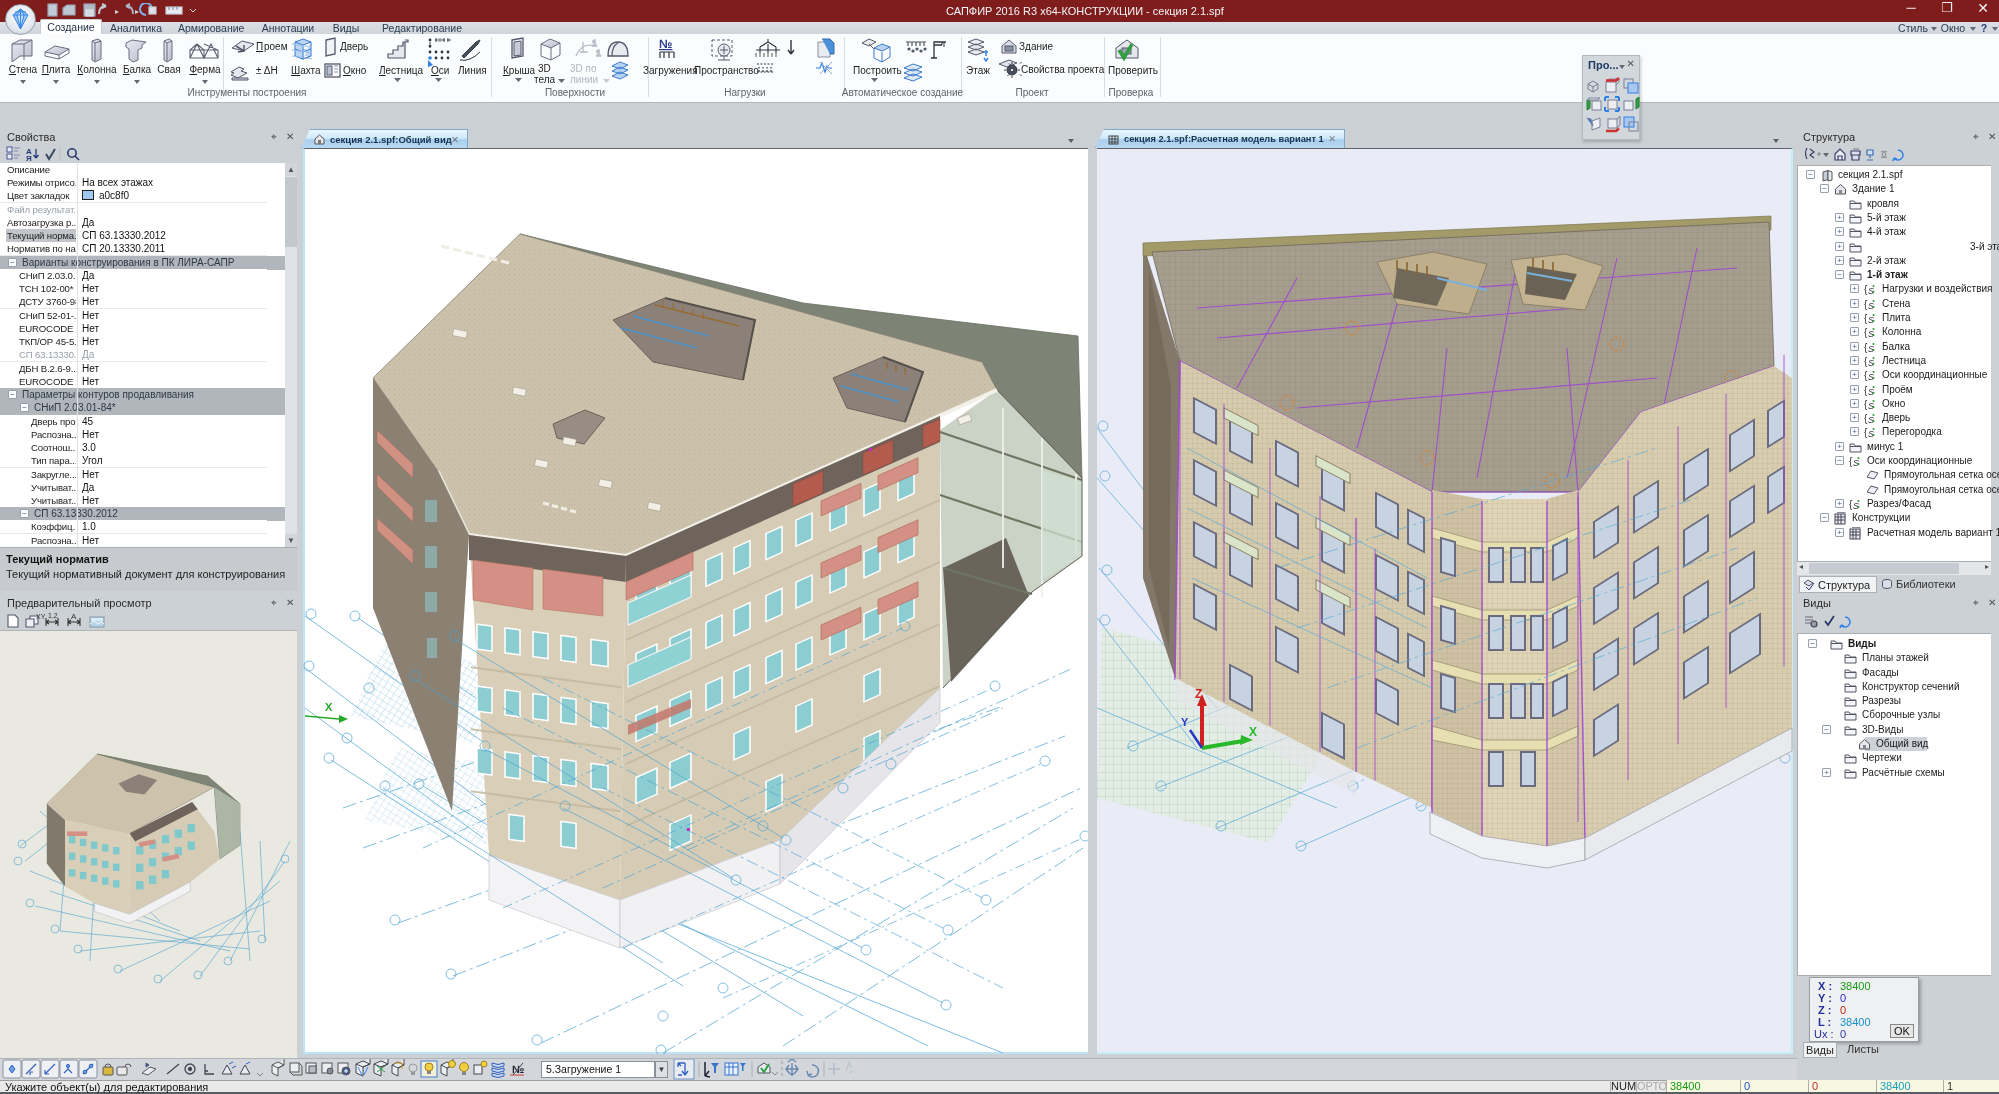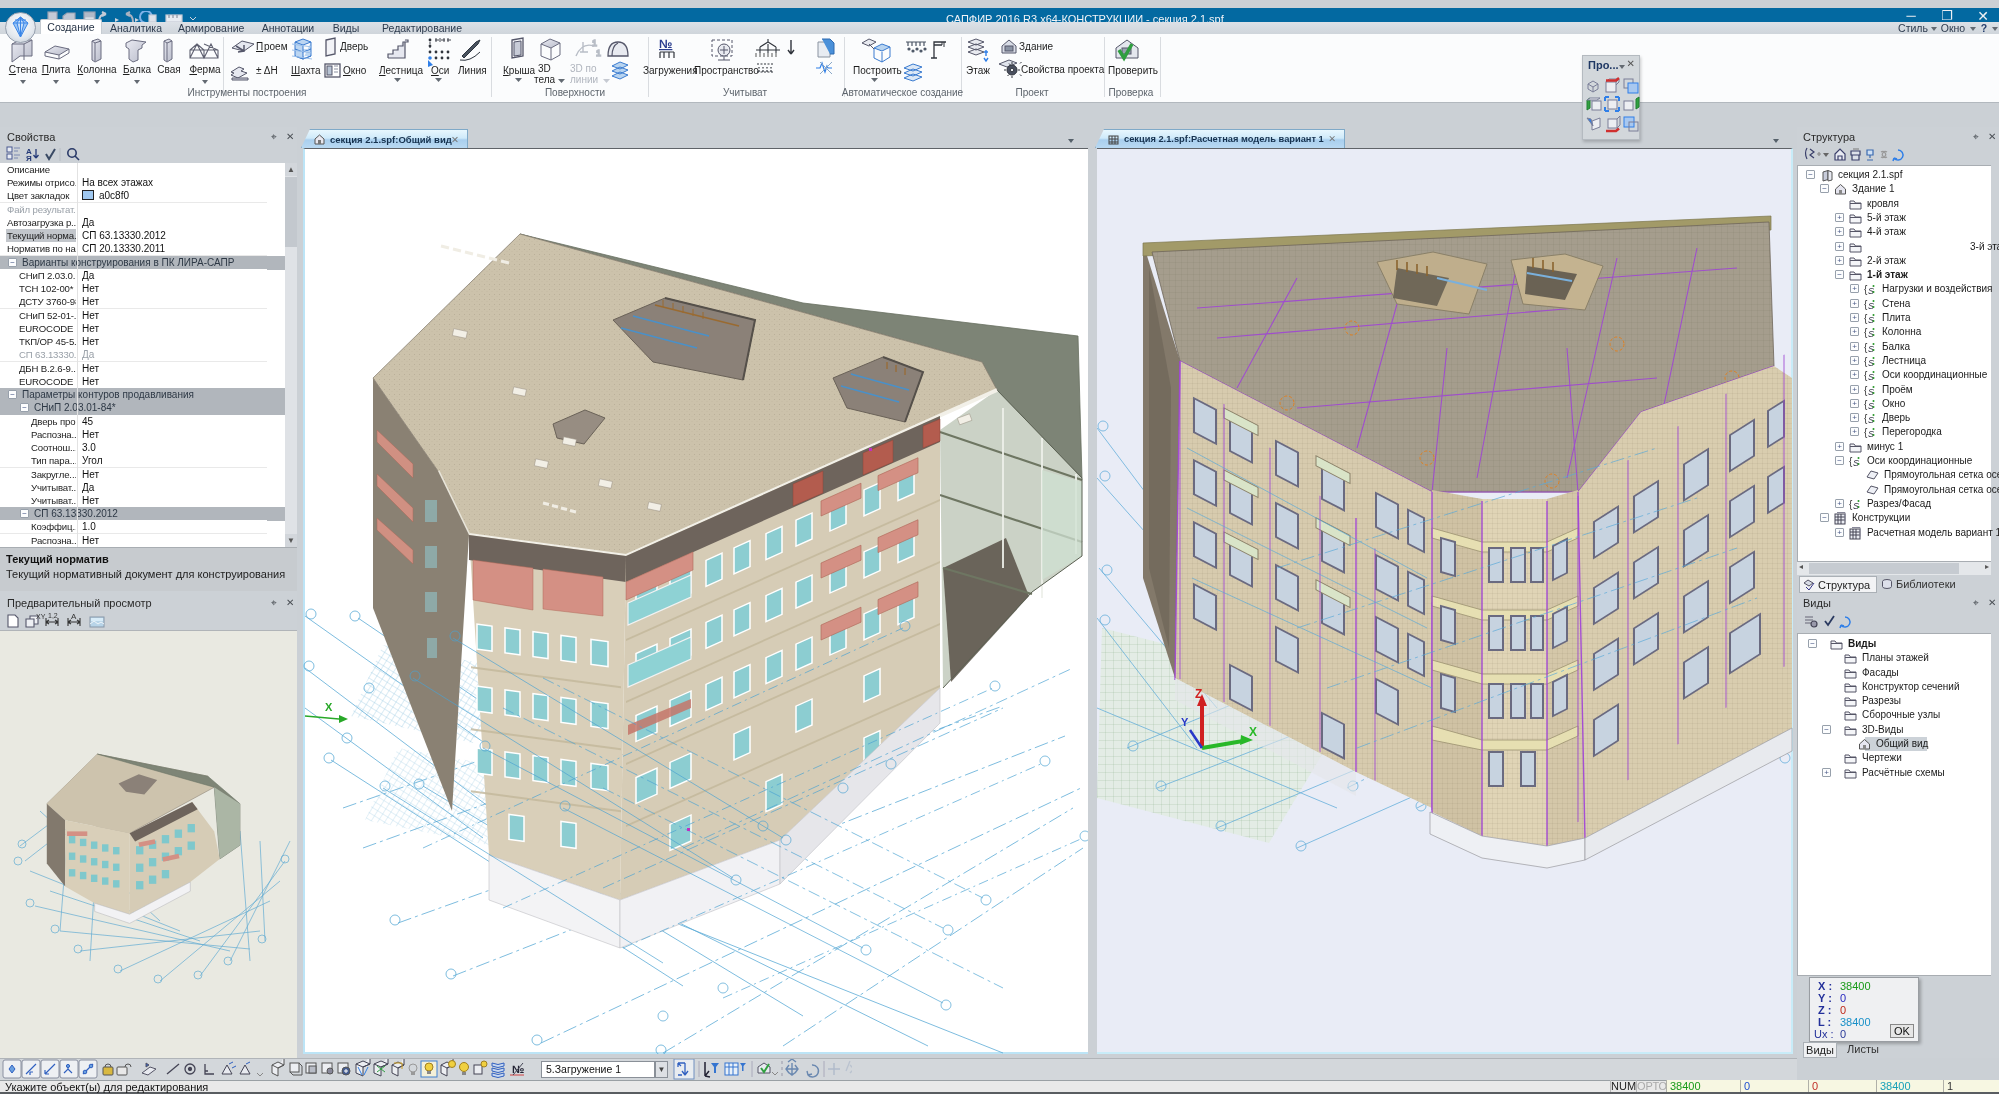--- a/index.html
+++ b/index.html
@@ -1,17 +1,17 @@
 <!DOCTYPE html>
 <html><head><meta charset="utf-8"><style>
 *{margin:0;padding:0;box-sizing:border-box}
 html,body{width:1999px;height:1094px}
 body{font-family:"Liberation Sans",sans-serif;position:relative;overflow:hidden;background:#cbd0d5;font-size:11px}
 .ab{position:absolute}
-#titlebar{left:0;top:8px;width:1999px;height:22px;background:#0369a1;color:#f2f4f7}
+#titlebar{left:0;top:0;width:1999px;height:22px;background:#7f1d1d;color:#f2f4f7}
 #menurow{left:0;top:22px;width:1999px;height:12px;background:linear-gradient(#dce1e7,#cfd5db)}
 #ribbon{left:0;top:34px;width:1999px;height:69px;background:#fbfcfd;border-bottom:1px solid #b2b8be}
 .tab{position:absolute;top:22px;height:12px;line-height:13px;font-size:10.5px;color:#2d3b4e;text-align:center}
 .atab{position:absolute;left:40px;top:19px;width:62px;height:15px;background:#fff;border:1px solid #c6ccd2;border-bottom:none;border-radius:2px 2px 0 0;color:#1f2d40;font-size:10.5px;text-align:center;line-height:15px;z-index:3}
 .glabel{position:absolute;top:87px;font-size:10px;color:#5d646c;text-align:center;white-space:nowrap}
 .gsep{position:absolute;top:37px;height:60px;width:1px;background:#d9dce0}
 .rb{position:absolute;text-align:center;font-size:10px;color:#1e1e1e;white-space:nowrap}
 .darr{width:0;height:0;border-left:3px solid transparent;border-right:3px solid transparent;border-top:4px solid #636a72;display:inline-block}
 .qat{position:absolute;top:3px}
 .wbtn{position:absolute;top:0;color:#eef0f4;font-size:13px;text-align:center}
@@ -77,21 +77,21 @@
 <div class="ab" id="ribbon"></div>
 <div class="gsep" style="left:223px"></div>
 <div class="gsep" style="left:491px"></div>
 <div class="gsep" style="left:648px"></div>
 <div class="gsep" style="left:844px"></div>
 <div class="gsep" style="left:961px"></div>
 <div class="gsep" style="left:1104px"></div>
 <div class="gsep" style="left:1160px"></div>
 <div class="glabel" style="left:160px;width:174px">Инструменты построения</div>
 <div class="glabel" style="left:530px;width:90px">Поверхности</div>
-<div class="glabel" style="left:700px;width:90px">Учитыват</div>
+<div class="glabel" style="left:700px;width:90px">Нагрузки</div>
 <div class="glabel" style="left:830px;width:145px">Автоматическое создание</div>
 <div class="glabel" style="left:990px;width:84px">Проект</div>
 <div class="glabel" style="left:1100px;width:62px">Проверка</div>
 
 <svg class="ab" style="left:0;top:36px" width="1200" height="50">
  <defs>
   <linearGradient id="gm" x1="0" y1="0" x2="1" y2="1">
         <stop offset="0" stop-color="#e9eaf2"></stop>
         <stop offset="1" stop-color="#b9bcca"></stop>
       </linearGradient>

